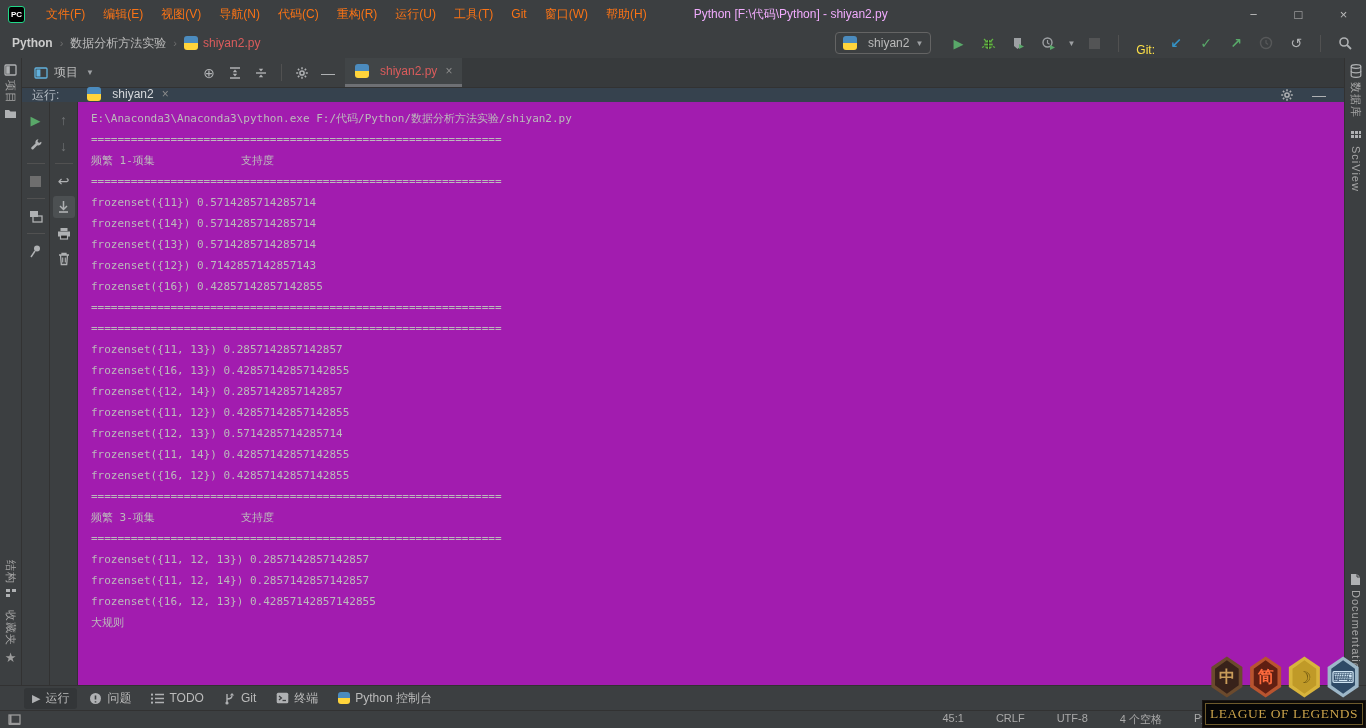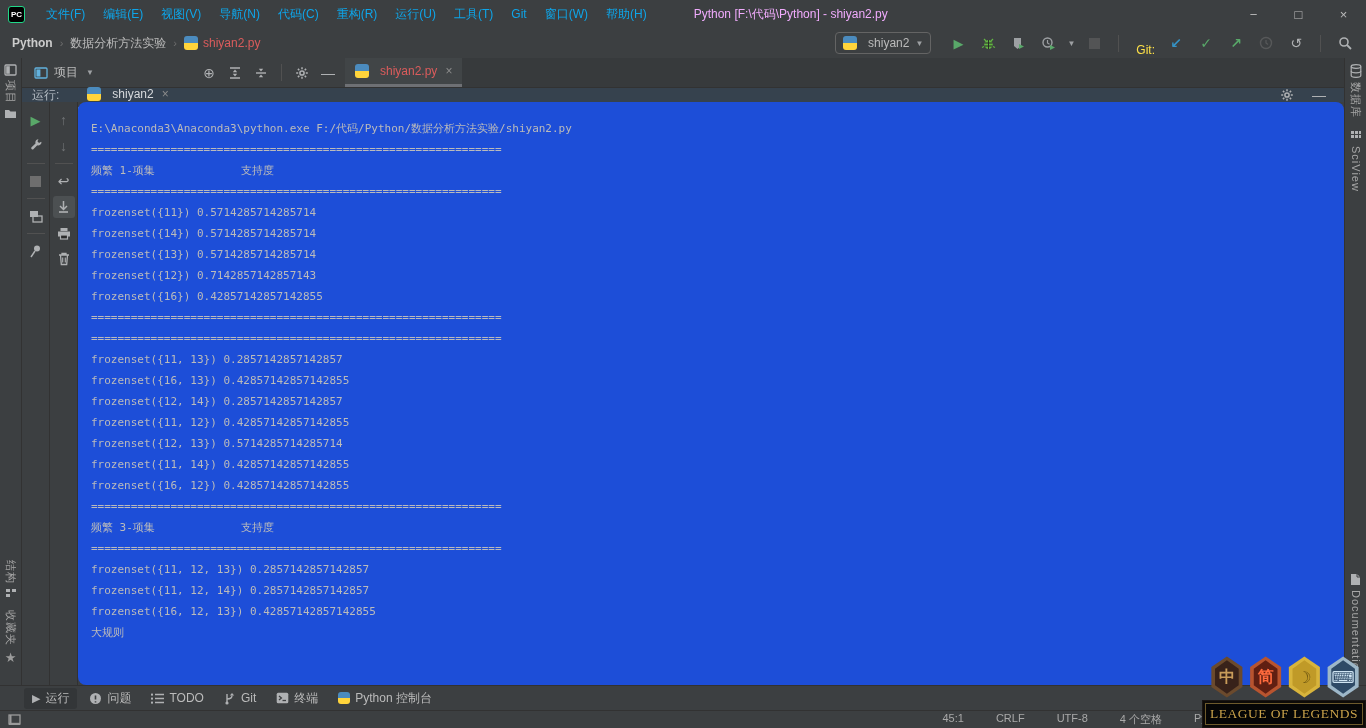--- a/index.html
+++ b/index.html
@@ -10,21 +10,21 @@
     font-family:"Liberation Sans","DejaVu Sans",sans-serif; font-size:12px;
     display:flex; flex-direction:column; user-select:none;
   }
   svg { display:block; }
 
   
   .titlebar { height:28px; display:flex; align-items:center; flex:none; background:#3C3F41; padding-left:8px; }
   .logo { width:17px; height:17px; border:1px solid #21D789; border-radius:3px; background:#000;
           color:#fff; font-size:8px; font-weight:bold; display:flex; align-items:center; justify-content:center; margin-right:12px; }
   .menus { display:flex; }
-  .menu-item { padding:0 9px; line-height:28px; color:#0ea5e9; cursor:default; }
+  .menu-item { padding:0 9px; line-height:28px; color:#f97316; cursor:default; }
   .win-title { color:#f0abfc; margin-left:38px; }
   .win-controls { margin-left:auto; display:flex; }
   .win-btn { width:45px; height:28px; display:flex; align-items:center; justify-content:center; color:#BBBBBB; font-size:13px; }
 
   
   .navbar { height:30px; flex:none; display:flex; align-items:center; padding:0 10px 0 12px; background:#3C3F41; }
   .crumb { color:#BBBBBB; }
   .crumb.first { font-weight:bold; color:#CCCCCC; }
   .crumb-sep { color:#6E6E6E; margin:0 7px; font-size:11px; }
   .crumb-file { color:#DB5C5C; }
@@ -75,21 +75,21 @@
   
   .run-body { flex:1; display:flex; min-height:0; }
   .toolcol { width:28px; flex:none; background:#3C3F41; display:flex; flex-direction:column; align-items:center; padding-top:5px; }
   .toolcol1 { border-right:1px solid #323232; }
   .toolcol2 { border-right:1px solid #323232; }
   .icon-btn { width:22px; height:22px; margin:2px 0; display:flex; align-items:center; justify-content:center; border-radius:3px; }
   .icon-btn.selected { background:#4C5052; }
   .hsep { width:18px; height:1px; background:#515151; margin:4px 0; }
   .dis { opacity:.45; }
 
-  .console { flex:1; background:#1d4ed8; overflow:hidden; padding:16px 0 0 13px;border-radius:8px; }
+  .console { flex:1; background:#a21caf; overflow:hidden; padding:6px 0 0 13px; }
   .console-line {
     font-family:"DejaVu Sans Mono","Liberation Mono",monospace;
     font-size:11px; line-height:21px; white-space:pre; color:#BBBBBB;
   }
 
   
   .bottom-bar { height:25px; flex:none; display:flex; align-items:center; background:#3C3F41;
                 border-top:1px solid #323232; padding-left:24px; gap:4px; }
   .bb-item { display:flex; align-items:center; gap:5px; height:21px; padding:0 8px; border-radius:3px; color:#BBBBBB; }
   .bb-item.active { background:#333638; }

